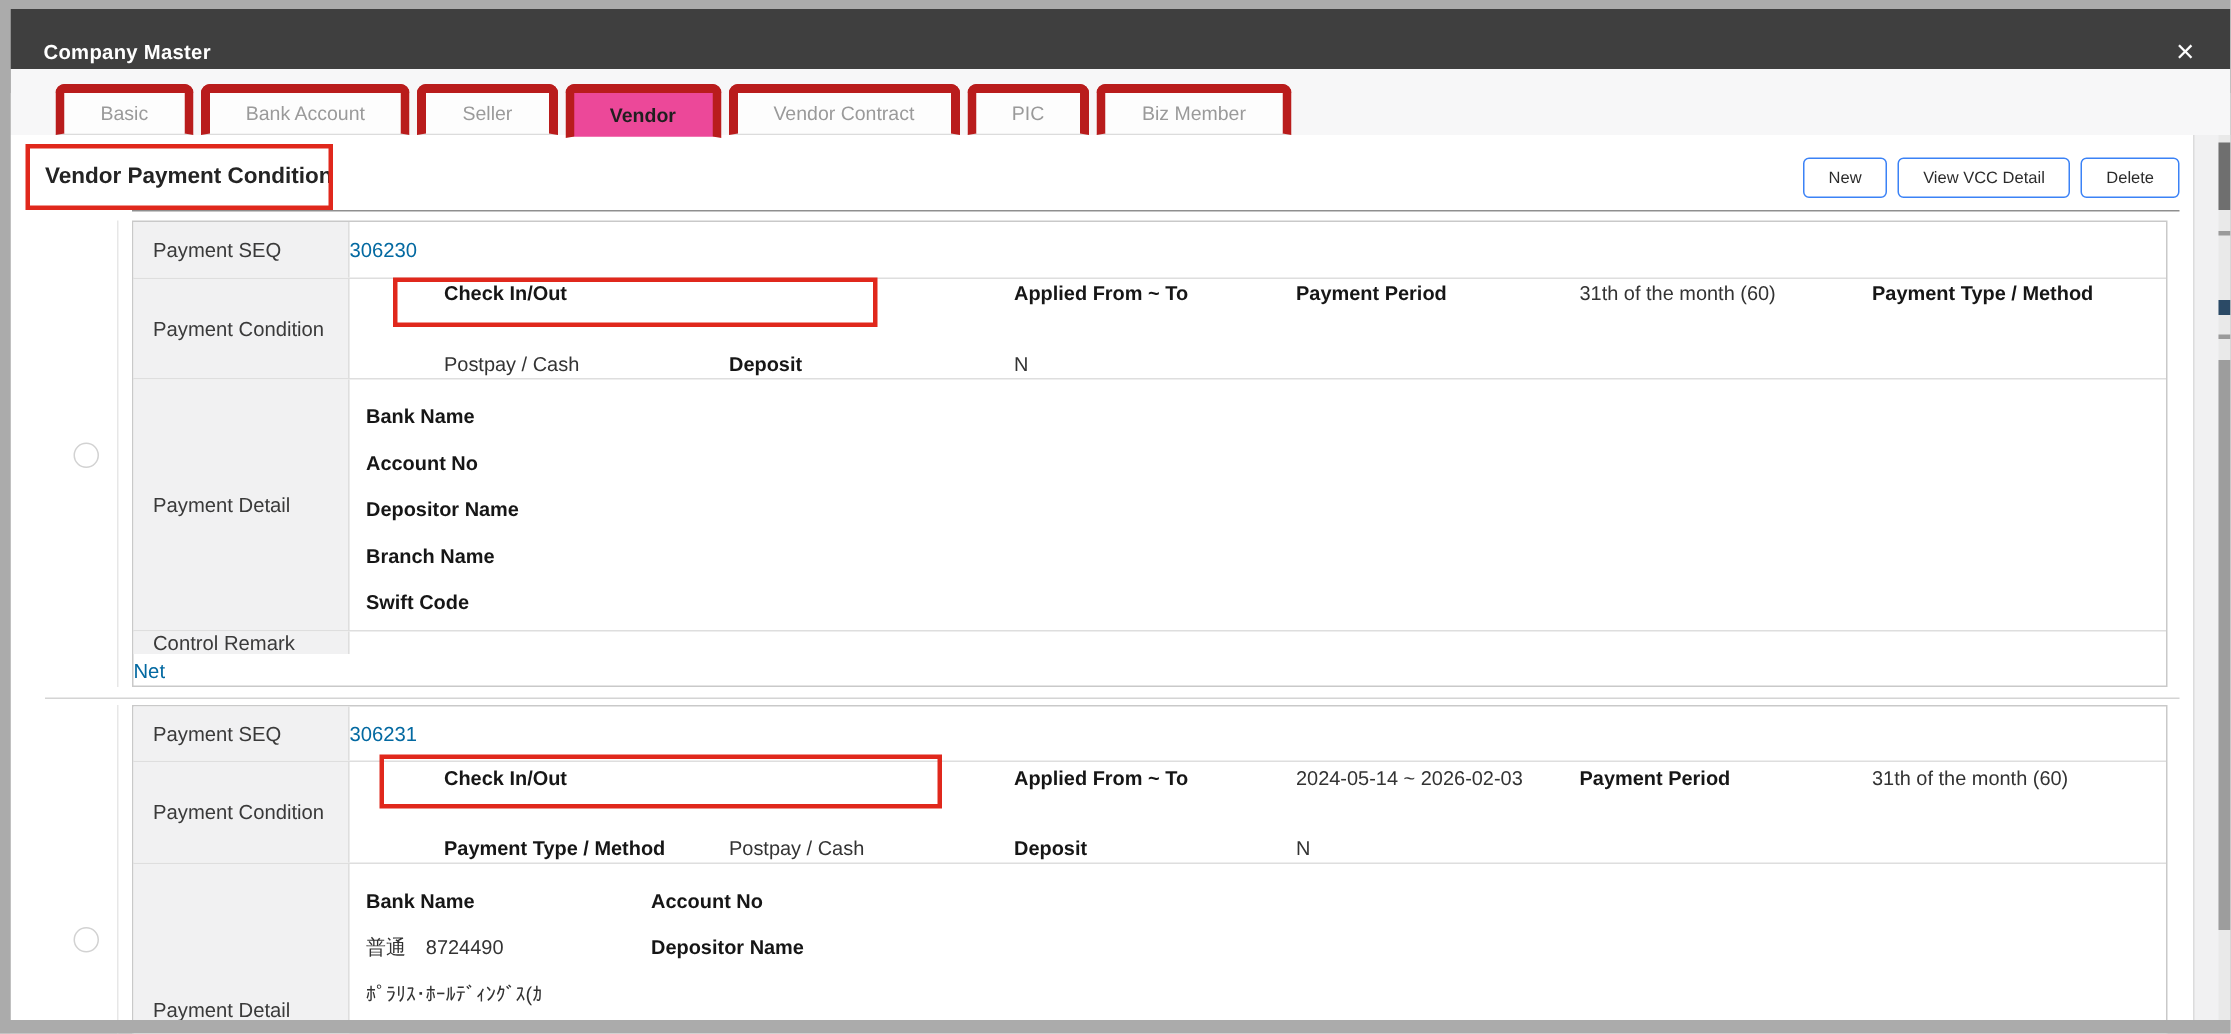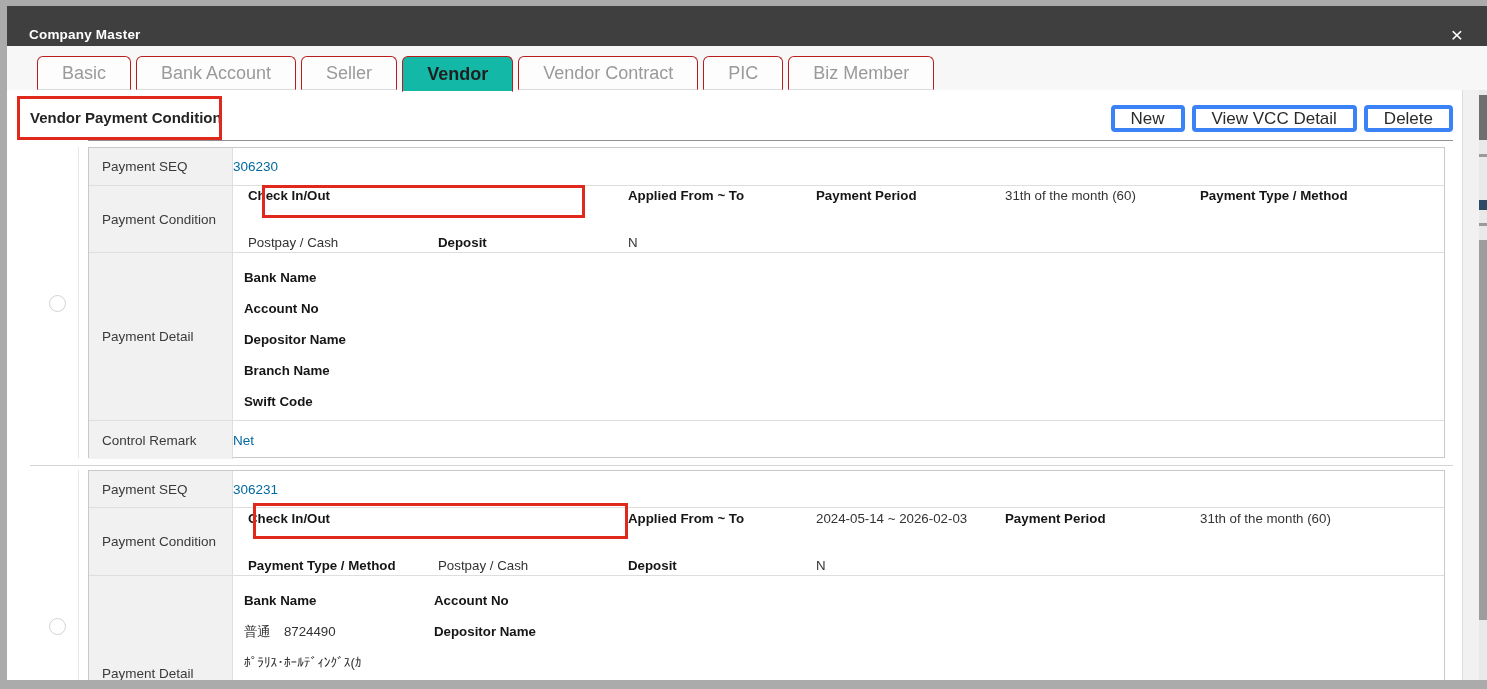--- a/index.html
+++ b/index.html
@@ -10,55 +10,55 @@
   
   .titlebar { position:absolute; left:7px; top:6px; right:0; height:56px; background:#3f3f3f;
               display:flex; align-items:center; justify-content:space-between; padding:0 24px 0 22px; }
   .titlebar .win-title { color:#ffffff; font-size:13.5px; font-weight:bold; letter-spacing:.2px; }
   .titlebar .close-x { color:#ffffff; font-size:21px; font-weight:400; cursor:pointer; line-height:1; }
 
   
   .tabstrip { position:absolute; left:7px; top:46px; right:0; height:44px; background:#f7f7f8;
               display:flex; align-items:flex-end; padding-left:30px; }
   .tab { height:34px; margin-right:5px; padding:0 24px; display:flex; align-items:center; justify-content:center;
-         background:#fdfdfd; border:1px solid #b91c1c; border-bottom:1px solid #dcdcdc;
-         border-radius:6px 6px 0 0; color:#9a9a9a; font-size:18px; cursor:pointer; }
-  .tab.active { background:#14b8a6; color:#1f1f1f; font-weight:bold; height:36px;
+         background:#fdfdfd; border:6px solid #b91c1c; border-bottom:1px solid #dcdcdc;
+         border-radius:6px 6px 0 0; color:#9a9a9a; font-size:13px; cursor:pointer; }
+  .tab.active { background:#ec4899; color:#1f1f1f; font-weight:bold; height:36px;
                 border-bottom:1px solid #ffffff; margin-bottom:-2px; z-index:2; }
 
   
   .content { position:absolute; left:7px; top:90px; width:1455px; bottom:9px; background:#ffffff; }
 
   .section-row { position:absolute; left:0; top:0; width:100%; height:57px; }
   .section-title { position:absolute; left:23px; top:19px; font-size:15px; font-weight:bold; color:#242424; }
   .header-rule { position:absolute; left:81px; top:50px; width:1365px; height:0; border-top:1px solid #8f8f8f; }
   .toolbar { position:absolute; right:9px; top:15px; display:flex; gap:7px; }
-  .btn { height:27px; padding:0 16px; background:#ffffff; border:4px solid #3b82f6; border-radius:4px;
-         font-size:17px; color:#2b2b2b; display:flex; align-items:center; cursor:pointer; font-family:inherit; }
+  .btn { height:27px; padding:0 16px; background:#ffffff; border:1px solid #3b82f6; border-radius:4px;
+         font-size:11px; color:#2b2b2b; display:flex; align-items:center; cursor:pointer; font-family:inherit; }
 
   
   .record-table { position:absolute; left:81px; width:1357px; border:1px solid #c9c9c9; background:#fff; }
   .record-table.t1 { top:57px; height:311px; }
   .record-table.t2 { top:380px; height:300px; }
   .trow { display:flex; border-bottom:1px solid #dedede; }
   .trow:last-child { border-bottom:none; }
   .tlabel { width:144px; background:#f1f1f2; border-right:1px solid #dedede; display:flex; align-items:center;
             padding-left:13px; font-size:13.5px; color:#3a3a3a; flex-shrink:0; }
   .tval { flex:1; display:flex; align-items:center; font-size:13.5px; color:#0369a1; }
 
   .row-seq { height:38px; }
   .row-cond { height:67px; }
   .row-detail-1 { height:168px; }
-  .row-remark { height:38px; }
+  .row-remark { height:38px;flex-direction:column; }
   .row-seq2 { height:37px; }
   .row-cond2 { height:68px; }
   .row-detail-2 { height:194px; }
 
   .cond-grid { flex:1; display:grid; grid-template-columns:190px 190px 188px 189px 195px 1fr;
-               align-content:center; row-gap:16px; padding-left:15px; }
+               align-content:center; row-gap:16px; padding-left:15px;margin-left:48px; }
   .cond-grid > div { height:31px; display:flex; align-items:center; font-size:13.3px; }
   .blabel { font-weight:bold; color:#161616; }
   .bval { color:#333; }
   .span2 { grid-column:1 / span 2; }
 
   .detail-grid { flex:1; display:grid; grid-template-columns:190px 1fr; align-content:flex-start;
                  padding:9px 0 0 11px; }
   .detail-grid > div { height:31px; display:flex; align-items:center; font-size:13.3px; }
   .jp { font-size:13px; }
 

